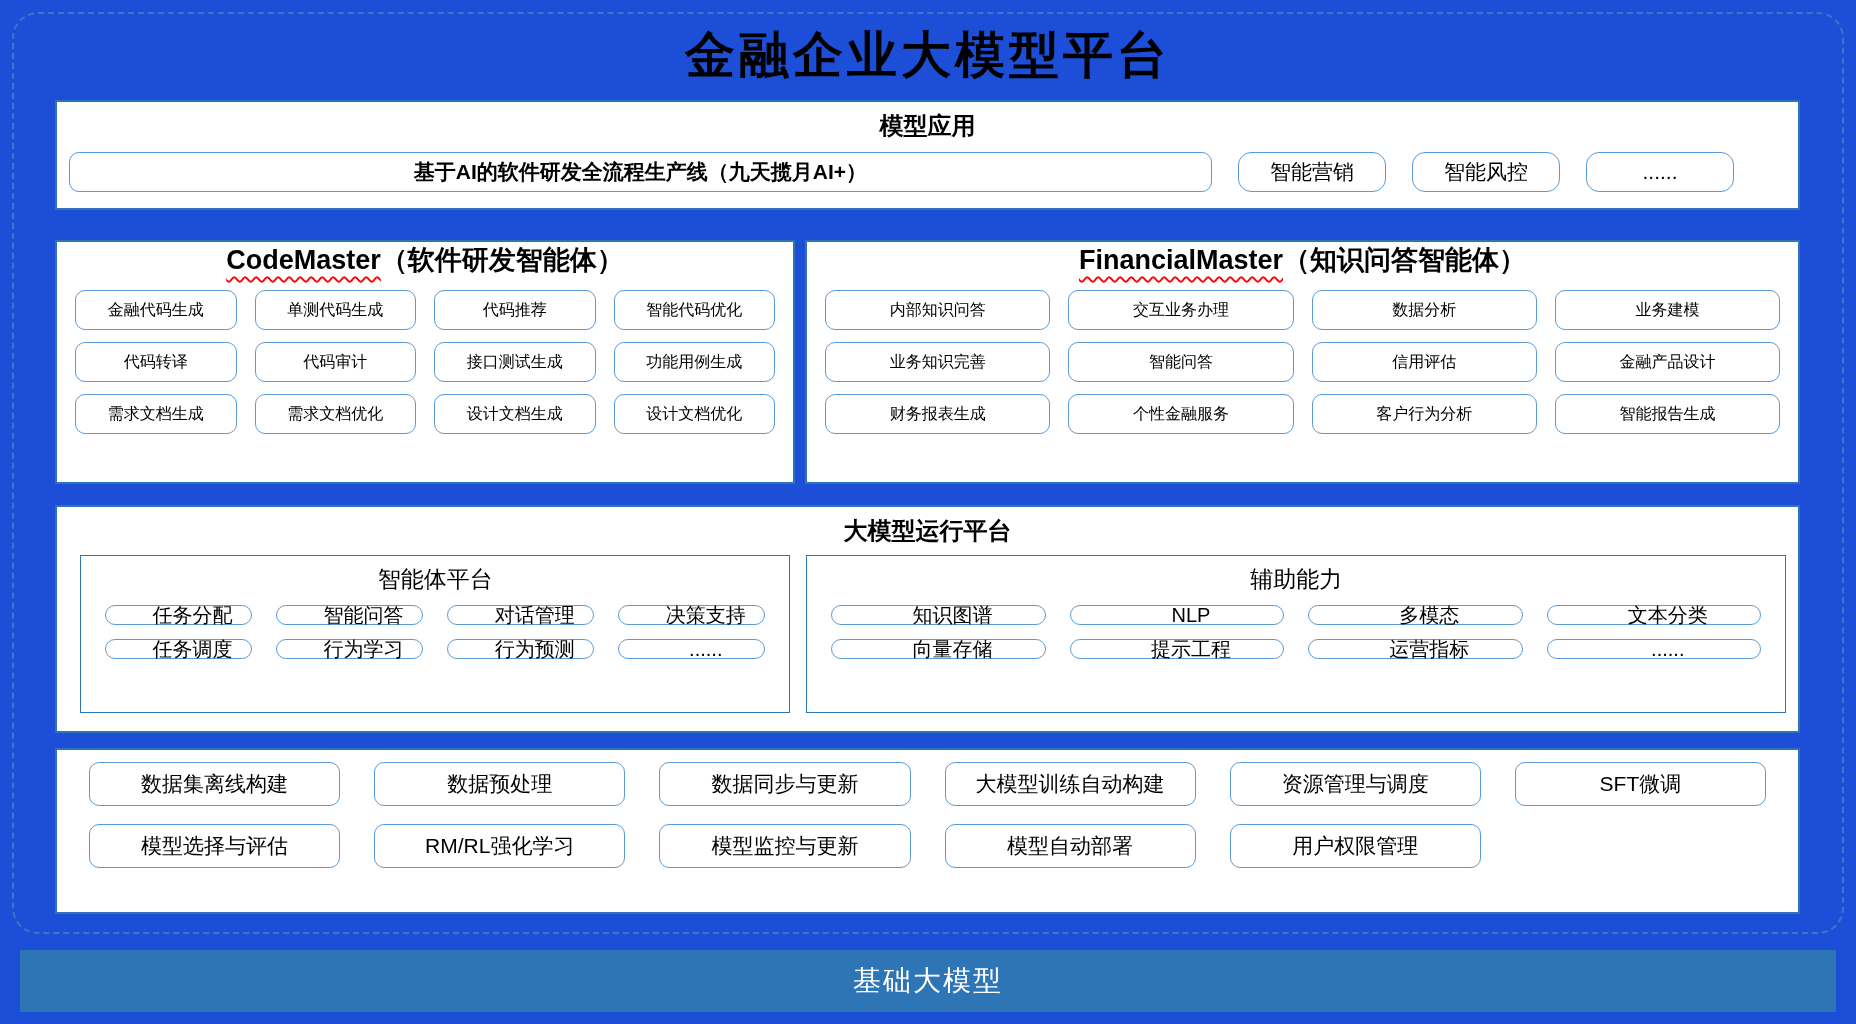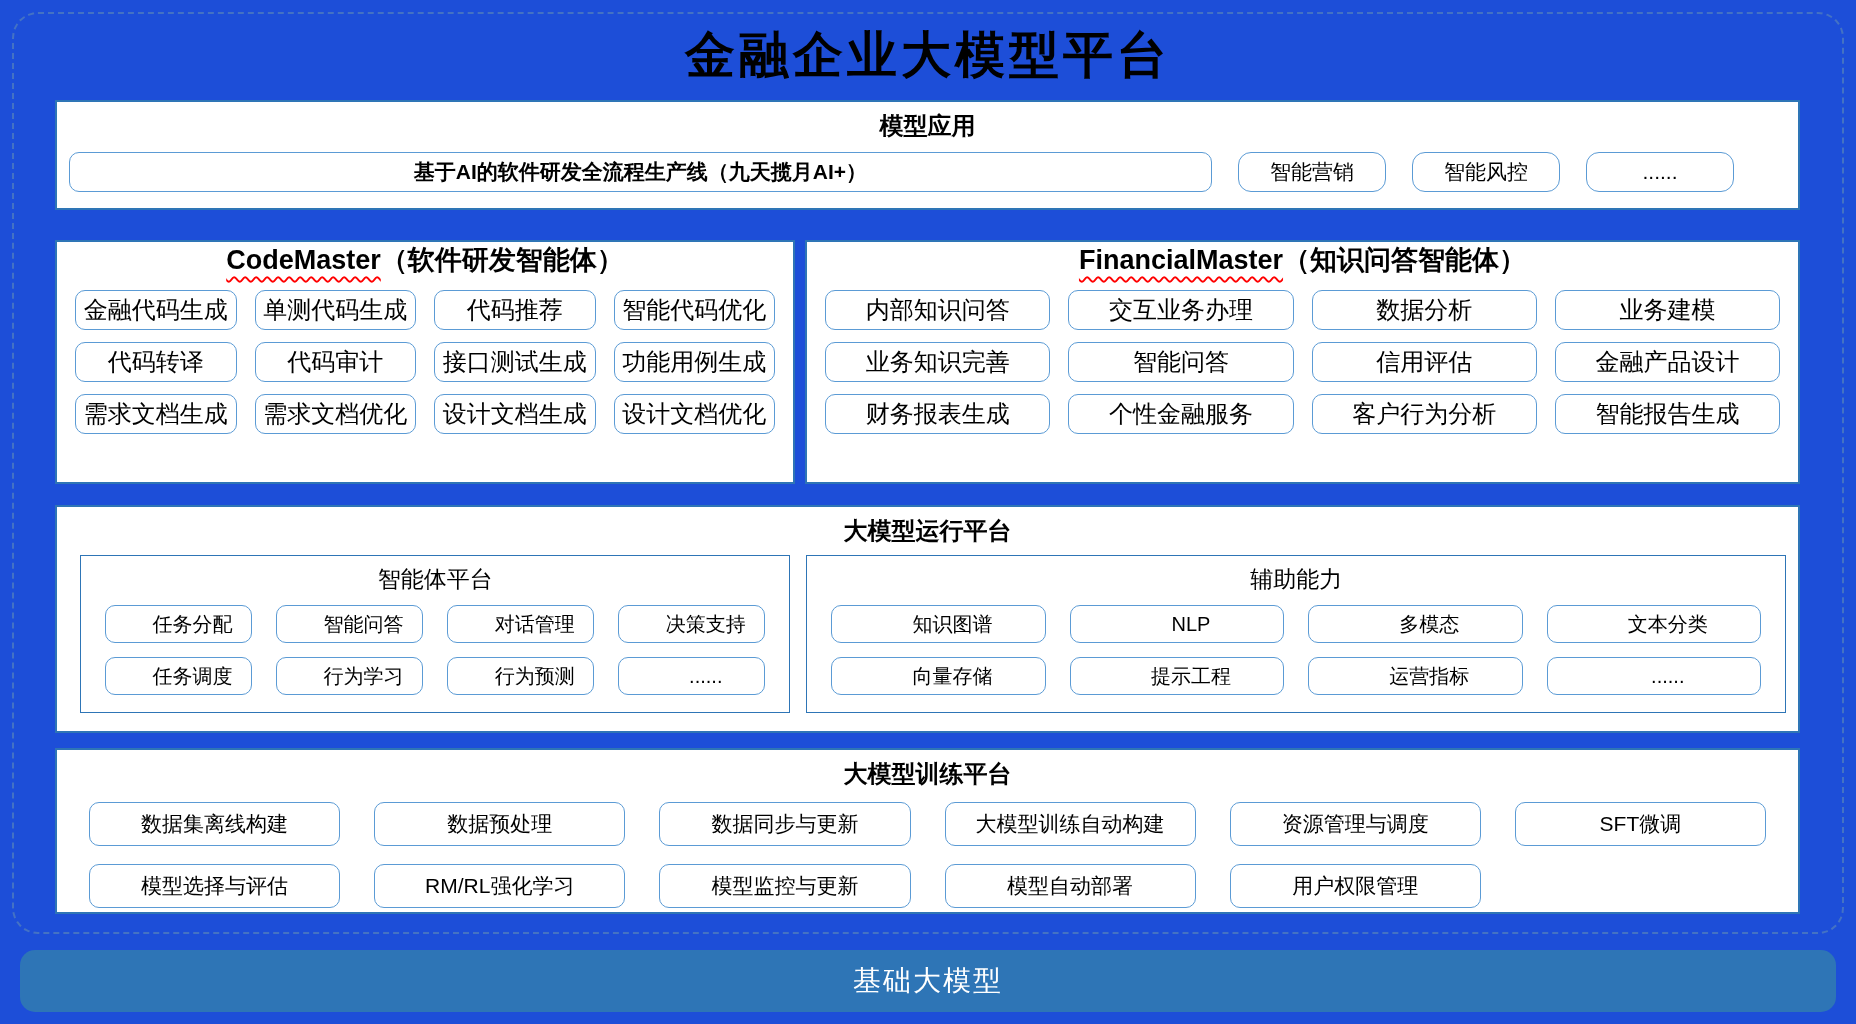--- a/index.html
+++ b/index.html
@@ -42,49 +42,49 @@
   #box-fin  { left:805px; width:995px; }
   .agent-title { text-align:center; font-weight:700; font-size:27px; }
   .wavy {
     text-decoration:underline; text-decoration-style:wavy;
     text-decoration-color:#FF0000; text-decoration-thickness:2px; text-underline-offset:7px;
   }
   .grid4x3 {
     display:grid; grid-template-columns:repeat(4,1fr);
     column-gap:18px; row-gap:12px; padding:12px 18px 0 18px;
   }
-  .grid4x3 .pill { width:auto; height:40px; font-size:24px; }
+  .grid4x3 .pill { width:auto; height:40px; font-size:16px; }
 
   
   #sec-runtime { top:505px; height:228px; }
   .runtime-row { display:flex; margin:8px 12px 0 23px; gap:16px; }
   .sub-box {
     box-sizing:border-box; border:1.5px solid #2E75B6; background:#fff; height:158px;
   }
   #sub-agent { width:712px; }
   #sub-aux { width:982px; }
   .grid4x2 {
     display:grid; grid-template-columns:repeat(4,1fr);
     column-gap:24px; row-gap:14px; padding:10px 24px 0 24px;
   }
-  .grid4x2 .pill { width:auto; height:38px; font-size:20px;padding-left:28px; }
+  .grid4x2 .pill { width:auto; height:20px; font-size:20px;padding-left:28px; }
 
   
   #sec-training { top:748px; height:166px; }
   .grid6x2 {
     display:grid; grid-template-columns:repeat(6,1fr);
     column-gap:34px; row-gap:18px; padding:12px 32px 4px 32px;
   }
   .grid6x2 .pill { width:auto; height:44px; font-size:21px; }
 
   
   .foundation-bar {
     position:absolute; left:20px; top:950px; width:1816px; height:62px;
     background:#2E75B6; color:#ffffff; display:flex; align-items:center; justify-content:center;
-    font-size:28px; letter-spacing:2px;border-radius:15px;
+    font-size:28px; letter-spacing:2px;
   }
 </style>
 </head>
 <body>
 
 <div class="canvas">
 
   <div class="outer-dashed"></div>
 
   <div class="main-title">金融企业大模型平台</div>
@@ -168,21 +168,20 @@
           <div class="pill">提示工程</div>
           <div class="pill">运营指标</div>
           <div class="pill">......</div>
         </div>
       </div>
 
     </div>
   </div>
 
   <div class="section" id="sec-training">
-    <div class="sec-header">大模型训练平台</div>
     <div class="grid6x2">
       <div class="pill">数据集离线构建</div>
       <div class="pill">数据预处理</div>
       <div class="pill">数据同步与更新</div>
       <div class="pill">大模型训练自动构建</div>
       <div class="pill">资源管理与调度</div>
       <div class="pill">SFT微调</div>
       <div class="pill">模型选择与评估</div>
       <div class="pill">RM/RL强化学习</div>
       <div class="pill">模型监控与更新</div>

